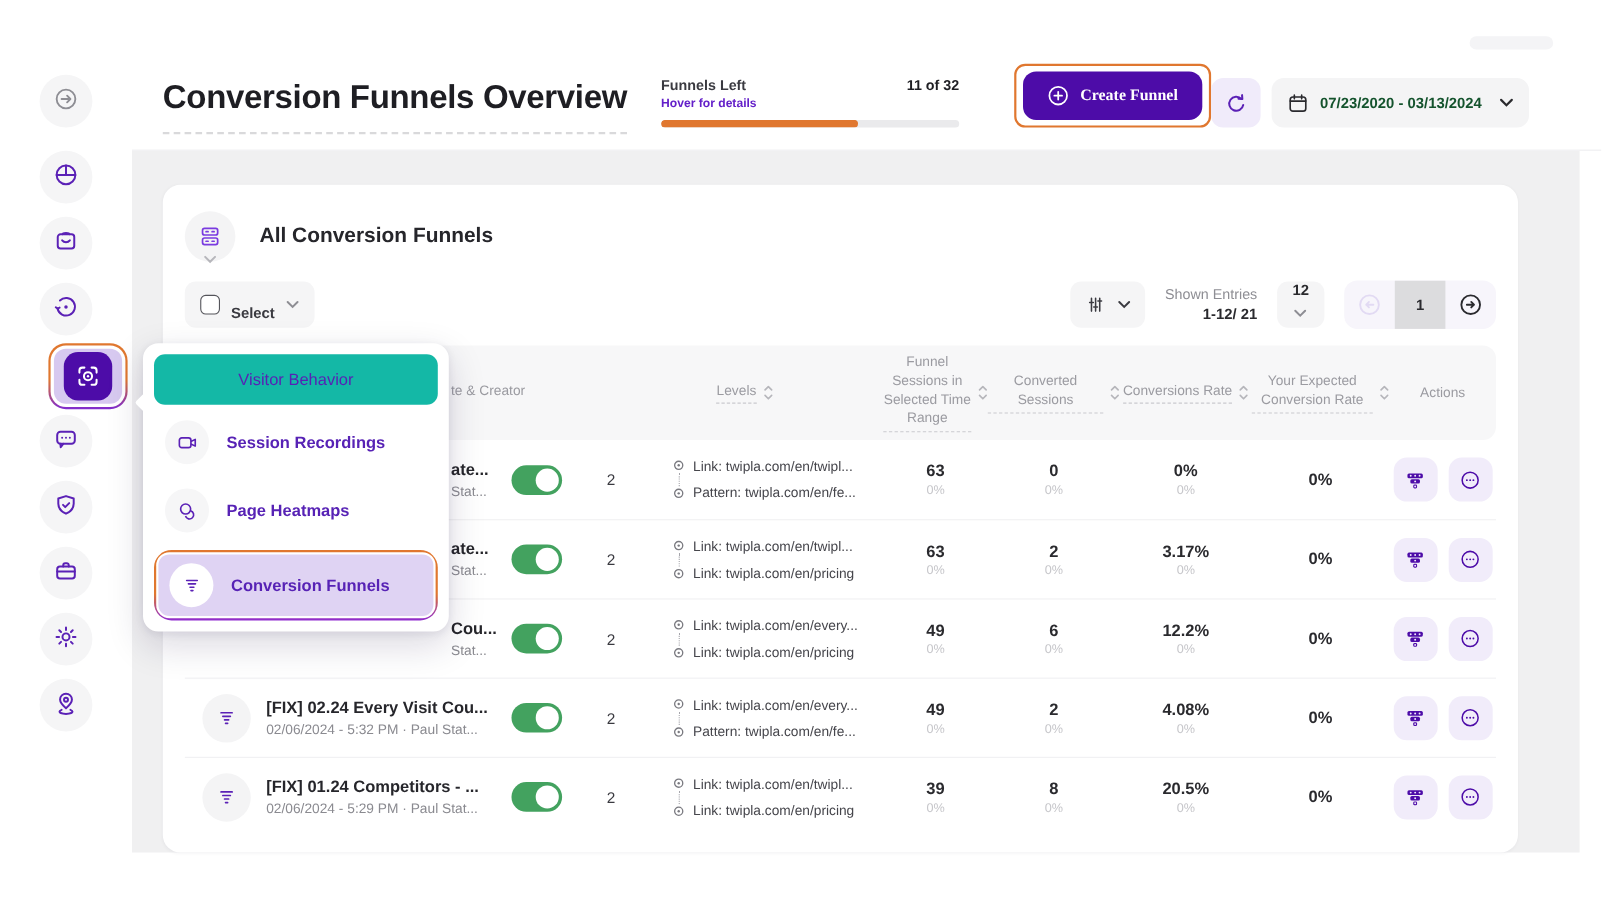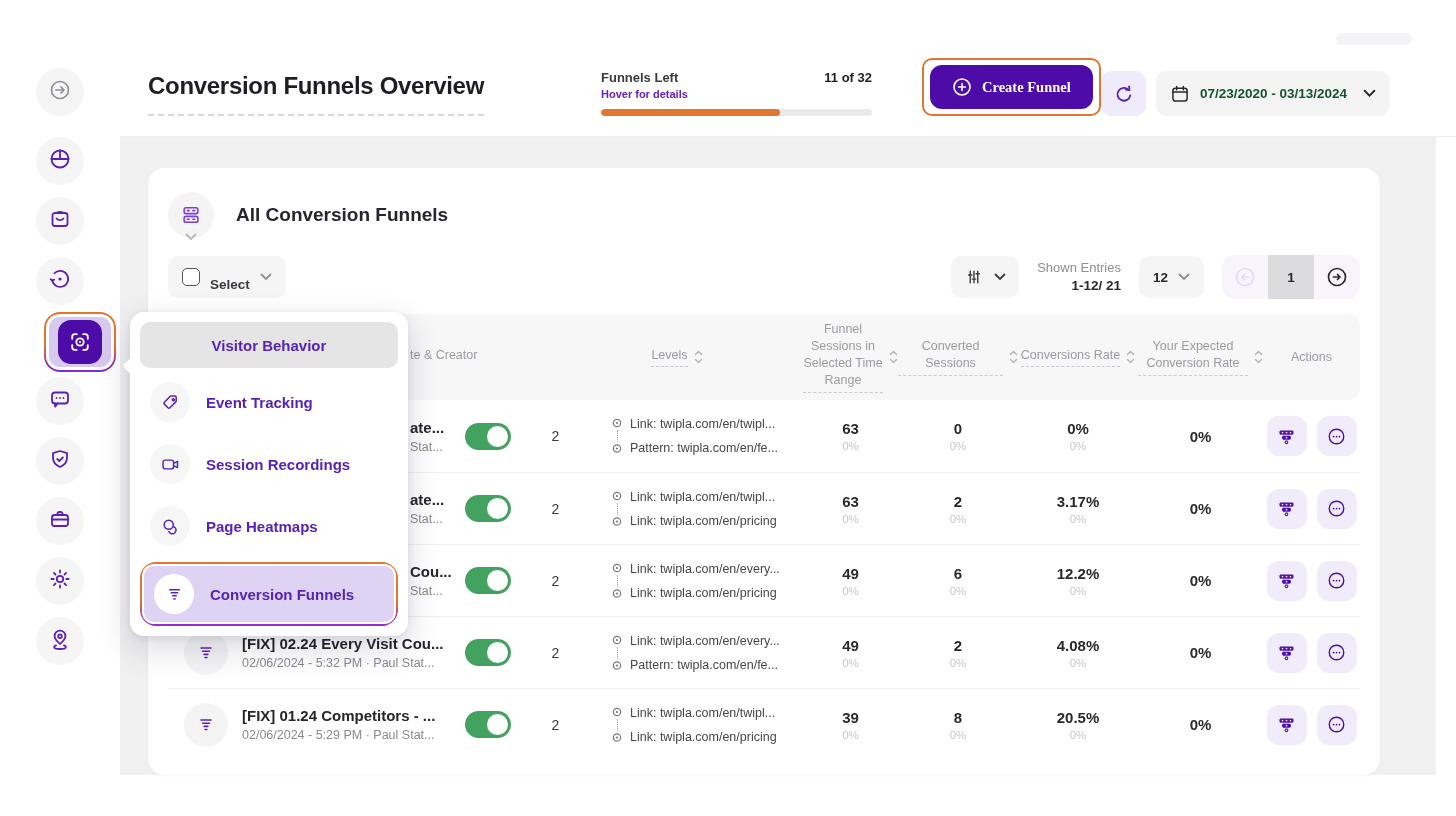--- a/index.html
+++ b/index.html
@@ -13,21 +13,21 @@
   .sb-item svg { width:24px; height:24px; }
   .sb-active-box { position:absolute; left:44px; top:312px; width:72px; height:60px; border-radius:16px; padding:2px;
                    background:linear-gradient(180deg,#E0772F 0%,#E0772F 55%,#7F2BD0 100%); z-index:6; }
   .sb-active-mid { width:100%; height:100%; background:#fff; border-radius:14px; padding:3px; }
   .sb-active-inner { width:100%; height:100%; background:#D7C9F0; border-radius:11px; display:flex; align-items:center; justify-content:center; }
   .sb-active-circle { width:44px; height:44px; border-radius:13px; background:#4D0CA8; display:flex; align-items:center; justify-content:center; }
   .sb-active-circle svg { width:26px; height:26px; }
 
   
   .topbar { position:absolute; left:120px; top:0; width:1336px; height:137px; background:#fff; border-bottom:1px solid #EDEDEF; z-index:2; }
-  .page-title { position:absolute; left:28px; top:72px; font-size:24px; font-weight:700; letter-spacing:-.3px; color:#1E1E23;
+  .page-title { position:absolute; left:28px; top:72px; font-size:30px; font-weight:700; letter-spacing:-.3px; color:#1E1E23;
                 padding-bottom:14px; border-bottom:2px dashed #D9D9DB; }
   .funnels-left { position:absolute; left:481px; top:70px; width:271px; }
   .fl-row { display:flex; justify-content:space-between; align-items:flex-start; }
   .fl-label { font-size:13px; font-weight:600; color:#3A3A40; }
   .fl-link { font-size:11px; font-weight:700; color:#6420C9; margin-top:3px; cursor:pointer; }
   .fl-count { font-size:13px; font-weight:700; color:#1E1E23; }
   .fl-bar { margin-top:9px; width:271px; height:7px; border-radius:4px; background:#EAEAEC; overflow:hidden; }
   .fl-fill { width:66%; height:100%; border-radius:4px; background:#E0772F; }
 
   .create-wrap { position:absolute; left:802px; top:58px; border:2px solid #E0772F; border-radius:10px; padding:5px 6px; background:#fff;font-family:Liberation Serif, serif; }
@@ -52,21 +52,21 @@
 
   .controls { display:flex; align-items:center; margin-top:14px; height:46px; }
   .select-btn { display:flex; align-items:center; gap:10px; background:#F5F5F6; border-radius:10px; height:42px; padding:0 14px; cursor:pointer; }
   .checkbox { width:18px; height:18px; border:1.6px solid #55555B; border-radius:5px; background:#fff; }
   .select-label { font-size:13.5px; font-weight:600; color:#3A3A40;margin-top:15px; }
   .controls-right { margin-left:auto; display:flex; align-items:center; gap:18px; }
   .filter-btn { display:flex; align-items:center; gap:10px; background:#F5F5F6; border-radius:10px; height:42px; padding:0 13px; cursor:pointer; }
   .shown { text-align:right; line-height:1.35; }
   .shown-l1 { font-size:13px; color:#8E8E94; }
   .shown-l2 { font-size:13.5px; font-weight:700; color:#2A2A2E; }
-  .pagesize { display:flex; align-items:center; gap:10px; background:#F5F5F6; border-radius:10px; height:42px; padding:0 14px; cursor:pointer; }
+  .pagesize { display:flex; align-items:center; gap:10px; background:#F5F5F6; border-radius:10px; height:42px; padding:0 14px; cursor:pointer;flex-direction:column; }
   .pagesize-v { font-size:13.5px; font-weight:700; color:#2A2A2E; }
   .pager { display:flex; align-items:center; background:#F7F5FB; border-radius:12px; overflow:hidden; height:44px; }
   .pager-btn { width:46px; height:44px; display:flex; align-items:center; justify-content:center; cursor:pointer; }
   .pager-page { width:46px; height:44px; background:#DCDCDE; display:flex; align-items:center; justify-content:center;
                 font-size:13.5px; font-weight:600; color:#2A2A2E; cursor:pointer; }
 
   
   .tgrid { display:grid; grid-template-columns:280px 80px 55px 220px 95px 120px 120px 125px 97px; }
   .thead { margin-top:14px; background:#F7F7F8; border-radius:12px; height:86px; align-items:center; }
   .th { font-size:12.5px; color:#9B9BA1; text-align:center; line-height:1.35; display:flex; align-items:center; justify-content:center; gap:6px; }
@@ -96,22 +96,22 @@
   .cell-num .s { font-size:11.5px; color:#C6C6CA; margin-top:3px; }
   .cell-exp { text-align:center; font-size:15px; font-weight:700; color:#2A2A2E; }
   .cell-actions { display:flex; justify-content:center; gap:10px; }
   .act-btn { width:40px; height:40px; border-radius:12px; background:#F1ECFA; display:flex; align-items:center; justify-content:center; cursor:pointer; }
   .act-btn svg { width:21px; height:21px; }
 
   
   .flyout { position:absolute; left:130px; top:312px; width:278px; background:#fff; border-radius:14px; padding:10px;
             box-shadow:0 12px 34px rgba(25,15,60,.16), 0 2px 8px rgba(25,15,60,.08); z-index:20; }
   .fly-notch { position:absolute; left:-5px; top:48px; width:12px; height:12px; background:#fff; transform:rotate(45deg); border-radius:2px; }
-  .fly-title { background:#e5e5e5; border-radius:10px; height:46px; display:flex; align-items:center; justify-content:center;
-               font-size:15px; font-weight:700; color:#5722B5; }
+  .fly-title { background:#14b8a6; border-radius:10px; height:46px; display:flex; align-items:center; justify-content:center;
+               font-size:15px; font-weight:400; color:#5722B5; }
   .fly-item { display:flex; align-items:center; gap:16px; height:56px; margin-top:6px; padding-left:10px; border-radius:12px; cursor:pointer; }
   .fly-ic { width:40px; height:40px; border-radius:50%; background:#F6F6F7; display:flex; align-items:center; justify-content:center; }
   .fly-ic svg { width:21px; height:21px; }
   .fly-label { font-size:15px; font-weight:600; color:#5722B5; white-space:nowrap; }
   .fly-active-wrap { margin-top:8px; border-radius:16px; padding:2px; background:linear-gradient(180deg,#E0772F 0%,#E0772F 62%,#8F2BD0 100%); }
   .fly-active-mid { background:#fff; border-radius:12px; padding:2px; }
   .fly-item.active { margin-top:0; background:#DFD3F3; border-radius:10px; }
   .fly-item.active .fly-ic { background:#fff; }
 </style>
 </head>
@@ -783,29 +783,20 @@
         </div>
 
       </div>
     </section>
   </main>
 
   <div class="flyout">
     <span class="fly-notch"></span>
     <div class="fly-title">Visitor Behavior</div>
 
-    <div class="fly-item">
-      <span class="fly-ic">
-        <svg viewBox="0 0 24 24" fill="none" stroke="#5B21B6" stroke-width="1.7" stroke-linejoin="round">
-            <path d="M12.8 4.5h4.2a1.5 1.5 0 0 1 1.5 1.5v4.2a1.5 1.5 0 0 1-.44 1.06l-6.8 6.8a1.5 1.5 0 0 1-2.12 0l-4.2-4.2a1.5 1.5 0 0 1 0-2.12l6.8-6.8a1.5 1.5 0 0 1 1.06-.44z"></path>
-            <circle cx="15.2" cy="8.8" r="1.2"></circle>
-          </svg>
-      </span>
-      <span class="fly-label">Event Tracking</span>
-    </div>
 
     <div class="fly-item">
       <span class="fly-ic">
         <svg viewBox="0 0 24 24" fill="none" stroke="#5B21B6" stroke-width="1.7" stroke-linejoin="round">
             <rect x="3.5" y="7" width="12" height="10" rx="2.5"></rect>
             <path d="M15.5 10.8l4.5-2.3v7l-4.5-2.3"></path>
           </svg>
       </span>
       <span class="fly-label">Session Recordings</span>
     </div>

